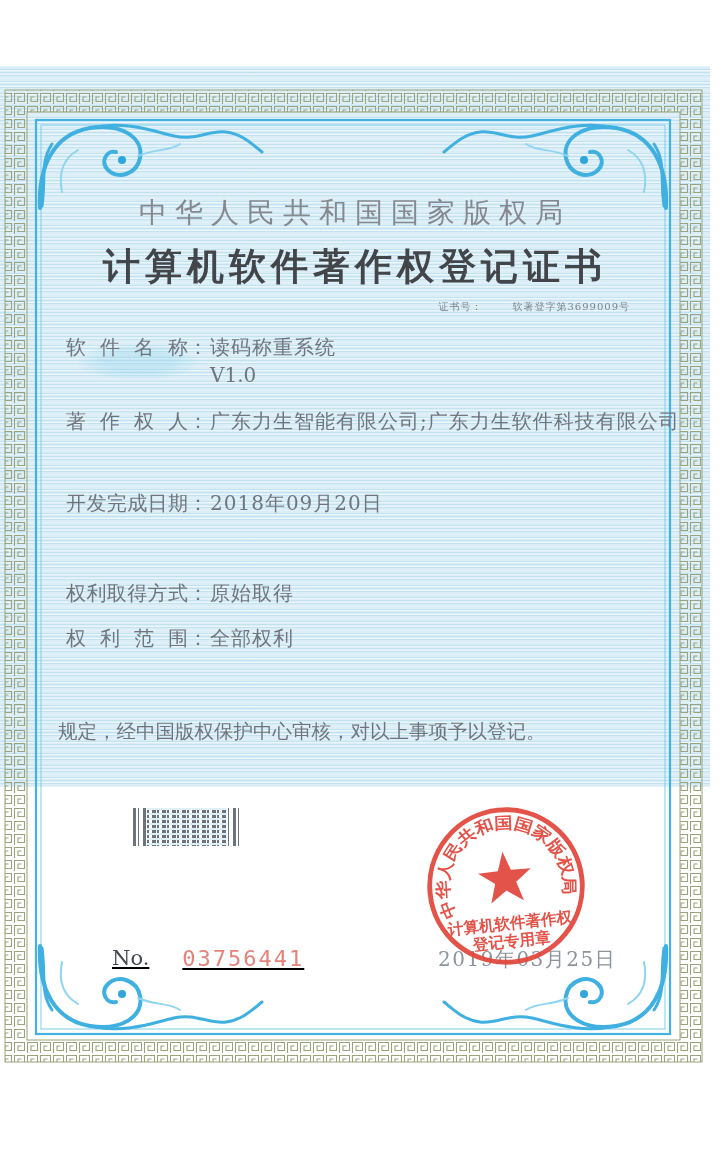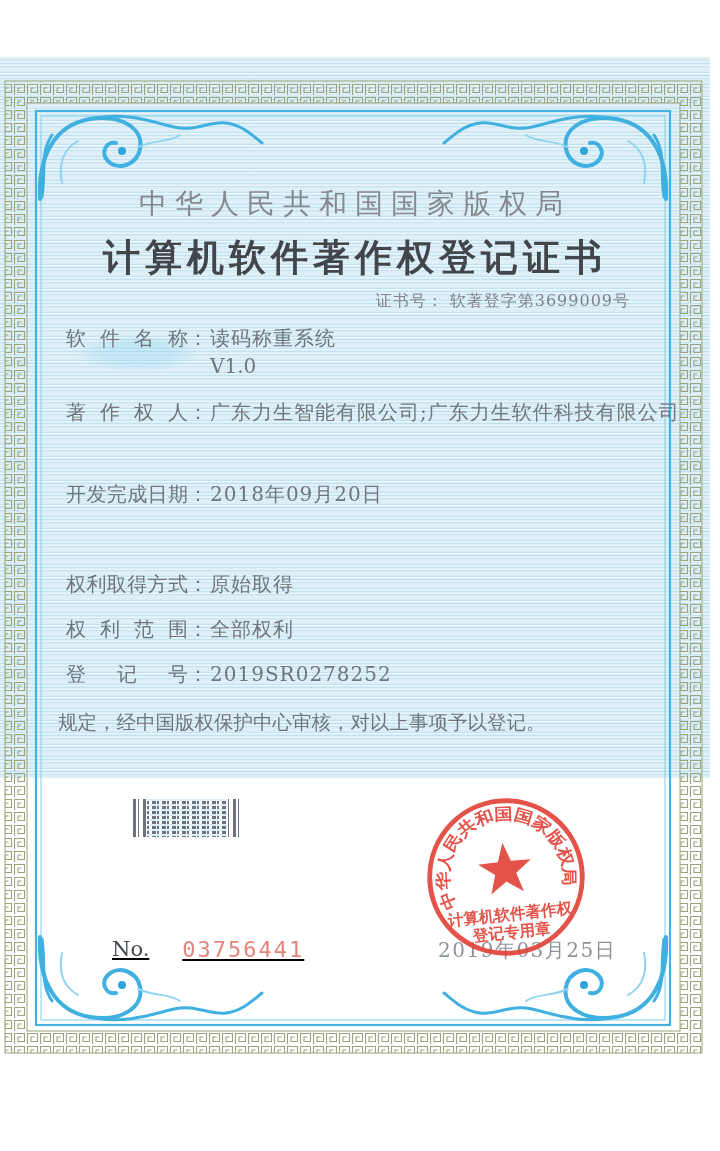--- a/index.html
+++ b/index.html
@@ -1,43 +1,43 @@
 <!DOCTYPE html>
 <html><head>
 <meta charset="utf-8">
 <style>
   html,body{margin:0;padding:0;}
   body{
     width:720px;height:1151px;background:#ffffff;position:relative;overflow:hidden;
     font-family:"DejaVu Serif","Liberation Serif",serif;
   }
   .paper{
-    position:absolute;left:0;top:57px;width:710px;height:721px;
+    position:absolute;left:0;top:66px;width:710px;height:721px;
     background-color:#dbedf6;
     background-image:
       repeating-linear-gradient(180deg, rgba(255,255,255,.55) 0 1px, rgba(255,255,255,0) 1px 4px),
       repeating-linear-gradient(180deg, rgba(102,188,221,.22) 0 1px, rgba(102,188,221,0) 1px 3px);
   }
   .frame-svg{position:absolute;left:0;top:0;width:710px;height:1018px;}
   .watermark{
     position:absolute;left:78px;top:278px;width:120px;height:36px;border-radius:50%;
     background:radial-gradient(ellipse at center, rgba(120,205,235,.45) 0 40%, rgba(120,205,235,0) 75%);
     opacity:.55;
   }
   .issuer{
     position:absolute;left:0;right:0;top:128px;text-align:center;
     font-size:28px;letter-spacing:8px;color:#85898f;font-weight:500;
   }
   .cert-title{
     position:absolute;left:0;right:0;top:176px;text-align:center;
     font-size:37px;letter-spacing:5px;color:#42464b;font-weight:700;
   }
   .certno{
-    position:absolute;top:234px;right:80px;font-size:16px;color:#7e838b;
-    display:flex;gap:6px;letter-spacing:1px;
+    position:absolute;top:234px;right:80px;font-size:10px;color:#7e838b;
+    display:flex;gap:30px;letter-spacing:1px;
   }
   .frow{position:absolute;left:66px;font-size:20px;color:#6f757d;white-space:nowrap;}
   .flabel{display:inline-block;width:122px;text-align:justify;text-align-last:justify;letter-spacing:0;vertical-align:bottom;}
   .fcolon{display:inline-block;width:20px;}
   .fvalue{margin-left:2px;letter-spacing:1px;margin-top:27px;}
   .r-name{top:268px;}  .v-name2{position:absolute;left:210px;top:297px;font-size:20px;color:#6f757d;}
   .r-owner{top:342px;} .r-dev{top:424px;} .r-pub{top:469px;}
   .r-acq{top:514px;}   .r-scope{top:559px;} .r-reg{top:604px;}
   .statement{
     position:absolute;left:58px;top:646px;width:592px;
@@ -126,23 +126,20 @@
 
 
   <div class="frow r-acq">
     <span class="flabel">权利取得方式</span><span class="fcolon">：</span><span class="fvalue">原始取得</span>
   </div>
 
   <div class="frow r-scope">
     <span class="flabel">权利范围</span><span class="fcolon">：</span><span class="fvalue">全部权利</span>
   </div>
 
-  <div class="frow r-reg">
-    <span class="flabel">登记号</span><span class="fcolon">：</span><span class="fvalue">2019SR0278252</span>
-  </div>
 
   <div class="statement">
     <div class="ln2">规定，经中国版权保护中心审核，对以上事项予以登记。</div>
   </div>
 
   <div class="barcode"></div>
 
   <div class="stamp-date">2019年03月25日</div>
 
   <svg class="stamp" viewBox="0 0 200 200" aria-hidden="true">

